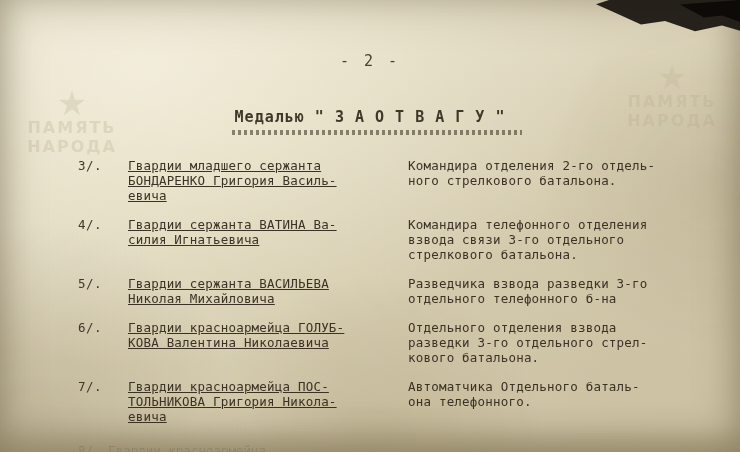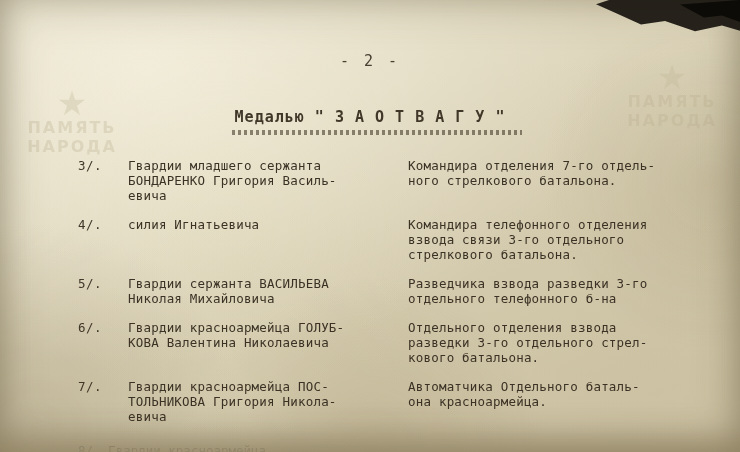--- a/index.html
+++ b/index.html
@@ -141,20 +141,21 @@
     box-sizing: content-box;
     flex: 0 0 auto;
     color: #403729;
     letter-spacing: 0.5px;
   }
   .entry .name {
     width: 280px;
     flex: 0 0 auto;
     color: #3b3225;
     letter-spacing: 0.2px;
+    text-decoration: underline;
   }
   .entry .role {
     width: 300px;
     flex: 0 0 auto;
     color: #3b3225;
     letter-spacing: 0.2px;
   }
   .entry .name div, .entry .role div { white-space: pre; }
   .cut-row {
     position: absolute;
@@ -202,27 +203,28 @@
 
   <div class="entries">
       <div class="entry">
         <div class="num">3/.</div>
         <div class="name">
           <div>Гвардии младшего сержанта</div>
           <div>БОНДАРЕНКО Григория Василь-</div>
           <div>евича</div>
         </div>
         <div class="role">
-          <div>Командира отделения 7-го отдель-</div>
+          <div>Командира отделения 2-го отдель-</div>
           <div>ного стрелкового батальона.</div>
         </div>
       </div>
       <div class="entry">
         <div class="num">4/.</div>
         <div class="name">
+          <div>Гвардии сержанта ВАТИНА Ва-</div>
           <div>силия Игнатьевича</div>
         </div>
         <div class="role">
           <div>Командира телефонного отделения</div>
           <div>взвода связи 3-го отдельного</div>
           <div>стрелкового батальона.</div>
         </div>
       </div>
       <div class="entry">
         <div class="num">5/.</div>
@@ -249,21 +251,21 @@
       </div>
       <div class="entry">
         <div class="num">7/.</div>
         <div class="name">
           <div>Гвардии красноармейца ПОС-</div>
           <div>ТОЛЬНИКОВА Григория Никола-</div>
           <div>евича</div>
         </div>
         <div class="role">
           <div>Автоматчика Отдельного баталь-</div>
-          <div>она красноармейца.</div>
+          <div>она телефонного.</div>
         </div>
       </div>
     </div>
 
   <div class="cut-row">8/.  Гвардии красноармейца</div>
 
   <div class="bottom-fade"></div>
   <div class="edge-shadow"></div>
   <div class="torn-corner"></div>
   <div class="torn-corner2"></div>

